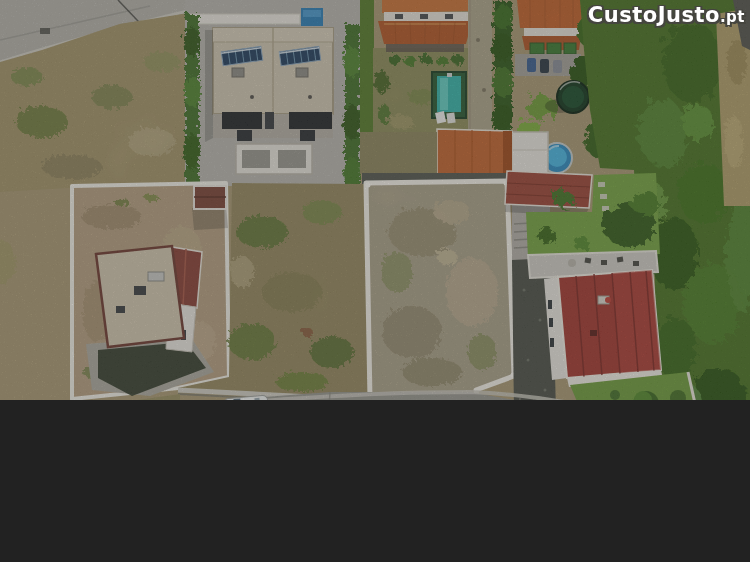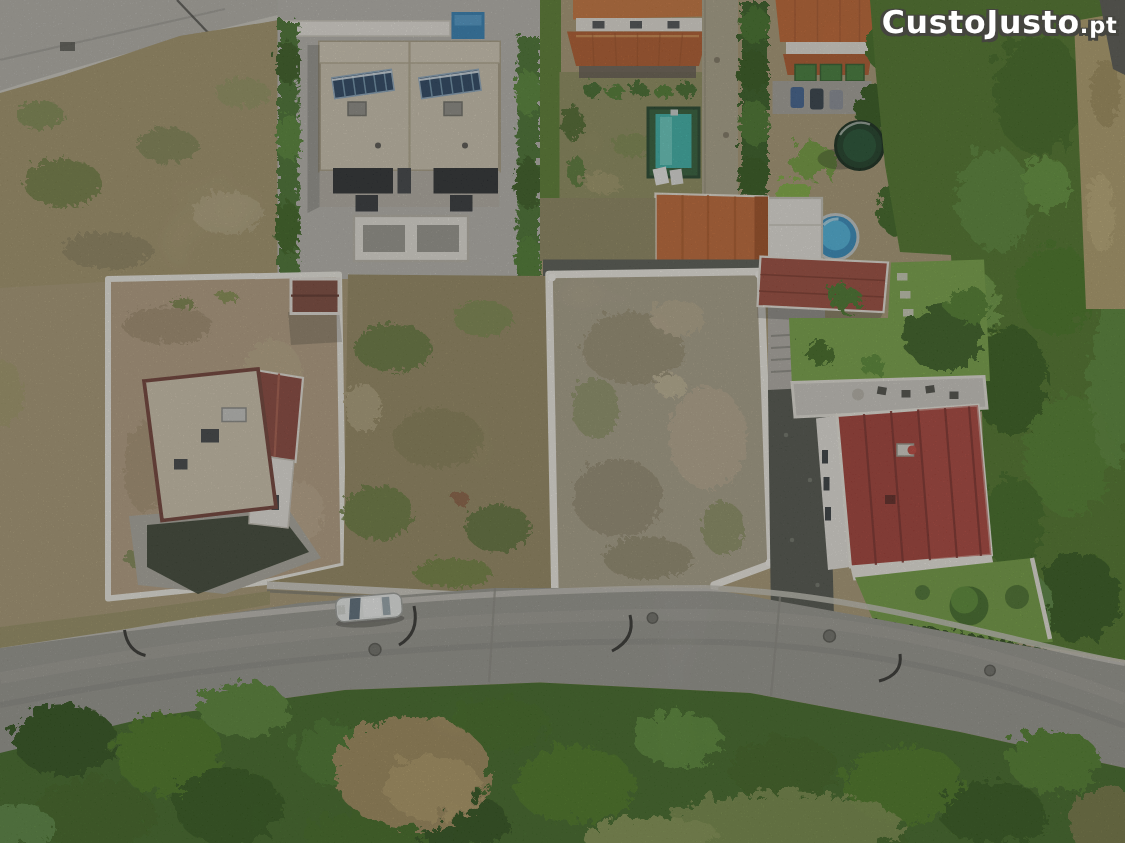--- a/index.html
+++ b/index.html
@@ -1,16 +1,16 @@
 <!DOCTYPE html>
 <html style="--wm-color: #ffffff; --wm-outline: #45453f;"><head>
 <meta charset="utf-8">
 <style>
   html,body{margin:0;padding:0;background:#222;}
-  .stage{position:relative;width:750px;height:562px;overflow:hidden;font-family:"Liberation Sans",sans-serif;}
+  .stage{position:relative;width:750px;height:400px;overflow:hidden;font-family:"Liberation Sans",sans-serif;}
   .stage svg{display:block;position:absolute;inset:0;}
   .watermark{
     position:absolute;top:3px;right:5px;z-index:10;
     font-family:"DejaVu Sans","Liberation Sans",sans-serif;
     font-weight:bold;color:var(--wm-color,#fff);letter-spacing:.5px;
     text-shadow:-2px -1px 0 var(--wm-outline,#44443e),2px -1px 0 var(--wm-outline,#44443e),
                 -2px 2px 0 var(--wm-outline,#44443e),2px 2px 0 var(--wm-outline,#44443e),
                 0 1px 0 var(--wm-outline,#44443e),0 -1px 0 var(--wm-outline,#44443e),
                 1px 0 0 var(--wm-outline,#44443e),-1px 0 0 var(--wm-outline,#44443e);
   }

